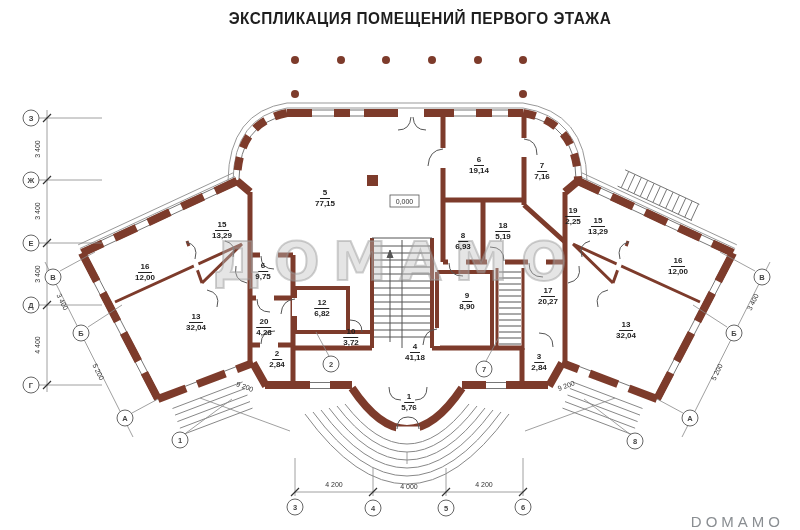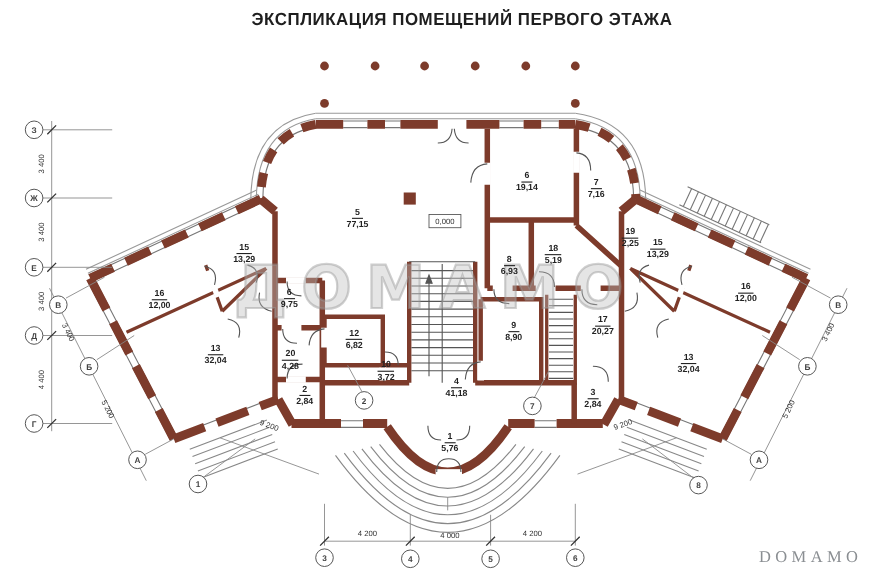--- a/index.html
+++ b/index.html
@@ -10,21 +10,21 @@
          font-size:16px;font-weight:bold;letter-spacing:.5px;color:#1e1e1e;
          transform:scaleX(.96);}
   .room{position:absolute;transform:translateX(-50%);text-align:center;
         font-size:8px;font-weight:bold;color:#222;line-height:1.25;white-space:nowrap;}
   .rn{display:inline-block;border-bottom:1px solid #222;padding:0 3px;}
   .ra{display:block;}
   .wm-center{position:absolute;left:50%;top:230px;transform:translateX(-51%);
              font-family:"DejaVu Sans",sans-serif;font-weight:bold;font-size:54px;
              letter-spacing:13px;white-space:nowrap;color:rgba(190,190,190,.40);
              -webkit-text-stroke:2px rgba(150,150,150,.45);pointer-events:none;}
-  .wm-corner{position:absolute;right:16px;bottom:14px;font-family:Liberation Serif, serif;
+  .wm-corner{position:absolute;right:16px;bottom:0;font-family:Liberation Sans, sans-serif;
              font-size:15px;letter-spacing:4px;color:#8a8e92;margin-top:48px;}
   svg text{font-family:"Liberation Sans",sans-serif;fill:#333;}
   .dimt{font-size:7px;}
   .axt{font-size:7.5px;font-weight:bold;fill:#444;}
 </style>
 </head>
 <body>
 
 <div id="stage">
 

